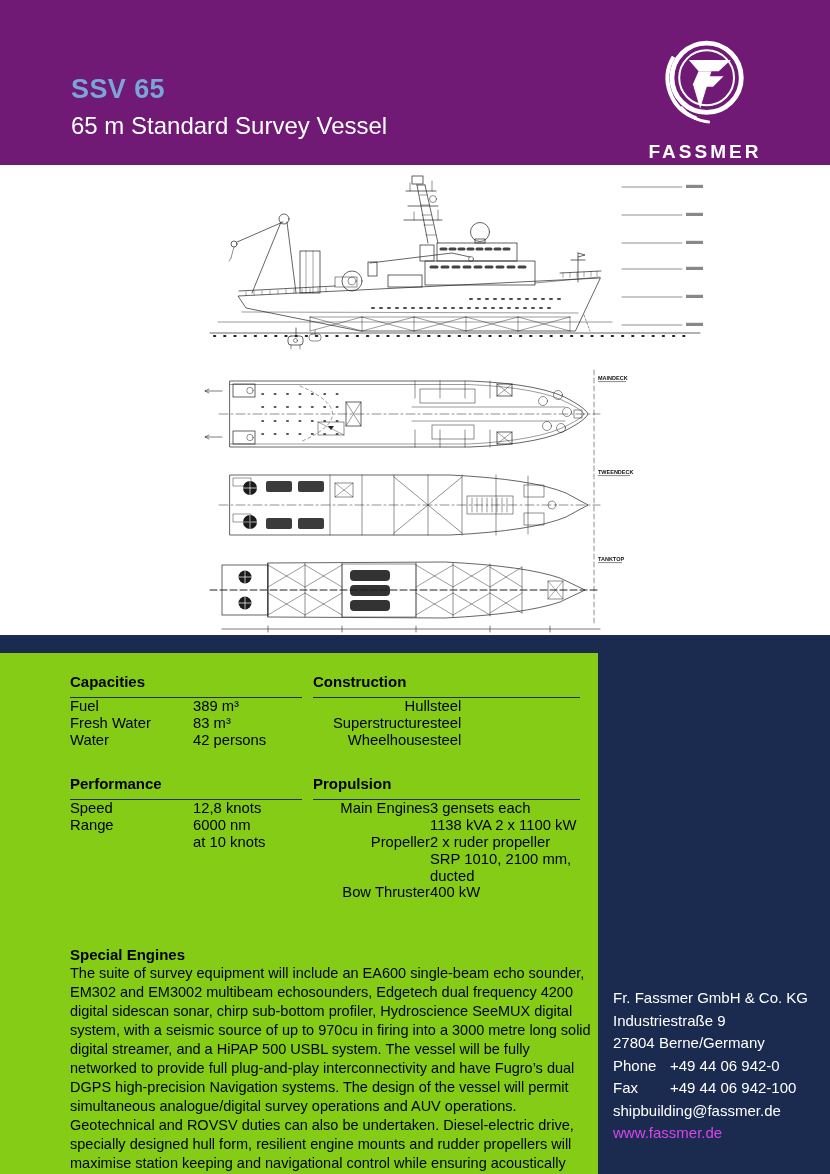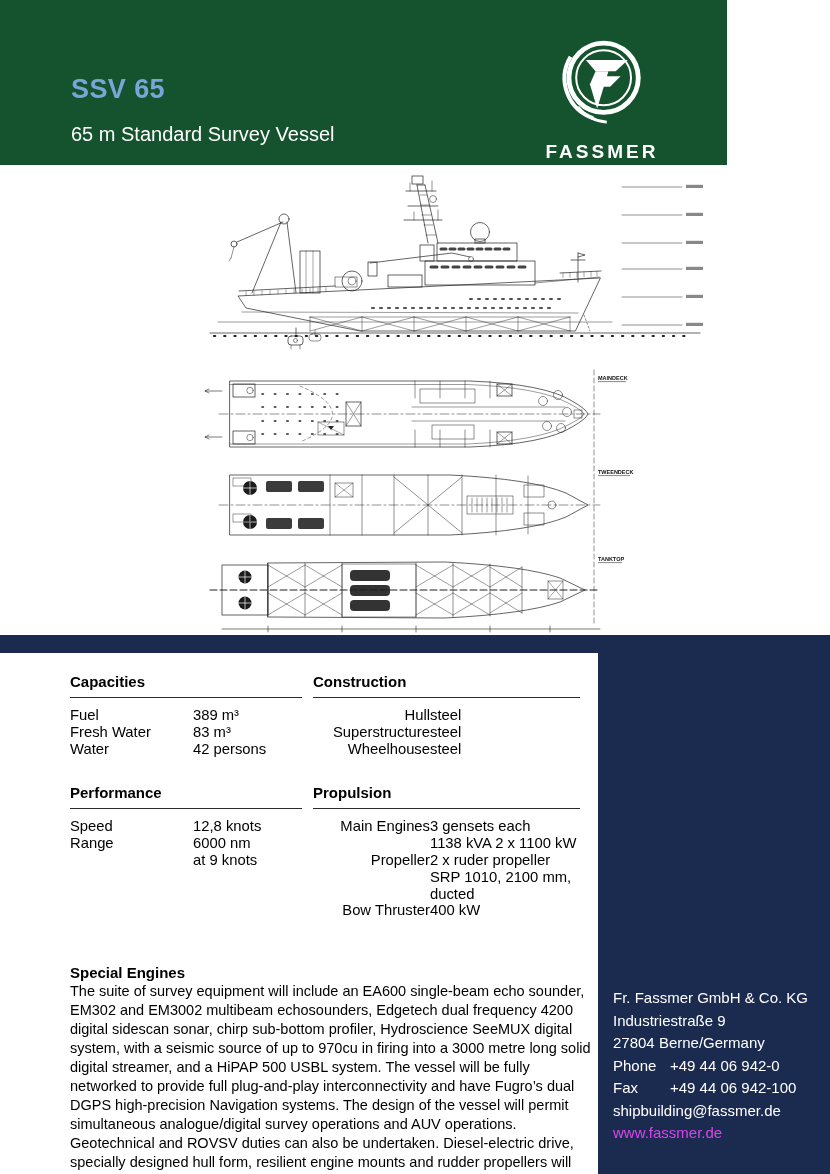--- a/index.html
+++ b/index.html
@@ -1,37 +1,37 @@
 <!DOCTYPE html>
 <html><head>
 <meta charset="utf-8">
 <style>
   html,body { margin:0; padding:0; background:#ffffff; }
   .page {
     position:relative; width:830px; height:1174px; background:#ffffff;
     font-family:"Liberation Sans", sans-serif; overflow:hidden; margin:0 auto;
   }
   
-  .header { position:absolute; top:0; left:0; width:727px; height:165px; background:#14532d; }
+  .header { position:absolute; top:0; left:0; width:830px; height:165px; background:#701a75; }
   .title-block { position:absolute; left:71px; top:74px; }
   .model { color:#7aa5d8; font-size:27px; font-weight:bold; letter-spacing:.4px; line-height:30px; }
-  .subtitle { color:#ffffff; font-size:20px; font-weight:400; line-height:28px; margin-top:16px;text-align:center; }
+  .subtitle { color:#ffffff; font-size:24px; font-weight:400; line-height:28px; margin-top:8px;text-align:center; }
   .logo { position:absolute; right:62px; top:24px; width:126px; text-align:center; }
   .logo svg { display:block; margin:0 auto; }
   .wordmark { color:#ffffff; font-weight:bold; font-size:19px; letter-spacing:3px; margin-top:3px; }
   
   .drawings { position:absolute; top:165px; left:0; width:830px; height:470px; background:#ffffff; }
   
   .bottom { position:absolute; top:635px; left:0; width:830px; height:539px; background:#1b2a4f; }
-  .specs-card { position:absolute; top:18px; left:0; width:598px; height:521px; background:#ffffff; }
+  .specs-card { position:absolute; top:18px; left:0; width:598px; height:521px; background:#84cc16; }
   .spec-grid { display:grid; grid-template-columns:232px 267px; column-gap:11px; margin:20px 0 0 70px; }
   .spec-section { margin-bottom:27px; }
   .sec-title { font-size:15px; font-weight:bold; color:#000; margin:0 0 0 0; padding-bottom:7px;
                border-bottom:1.3px solid #2b2b2b; }
-  .sec-rows { margin-top:9px; }
+  .sec-rows { }
   .spec-row { display:flex; font-size:14.8px; line-height:16.8px; color:#000; }
   .spec-label { width:123px; flex-shrink:0; }
   .col2 .spec-label { width:117px;text-align:right; }
   .spec-value { flex:1; }
   .features { margin:18px 0 0 70px; width:527px; }
   .features h3 { font-size:15px; font-weight:bold; color:#000; margin:0 0 1px 0; }
   .features p { font-size:14.5px; line-height:19px; color:#000; margin:0; }
   .contact { position:absolute; left:613px; top:352px; color:#ffffff; font-size:15px; line-height:22.5px; }
   .contact-row { display:flex; }
   .c-label { width:57px; flex-shrink:0; }
@@ -285,21 +285,21 @@
               <div class="spec-row">
                 <span class="spec-label">Speed</span>
                 <span class="spec-value">12,8 knots</span>
               </div>
               <div class="spec-row">
                 <span class="spec-label">Range</span>
                 <span class="spec-value">6000 nm</span>
               </div>
               <div class="spec-row">
                 <span class="spec-label"></span>
-                <span class="spec-value">at 9 knots</span>
+                <span class="spec-value">at 10 knots</span>
               </div>
             </div>
           </div>
         </div>
 
         <div class="spec-col col2">
           <div class="spec-section">
             <div class="sec-title">Construction</div>
             <div class="sec-rows">
               <div class="spec-row">

